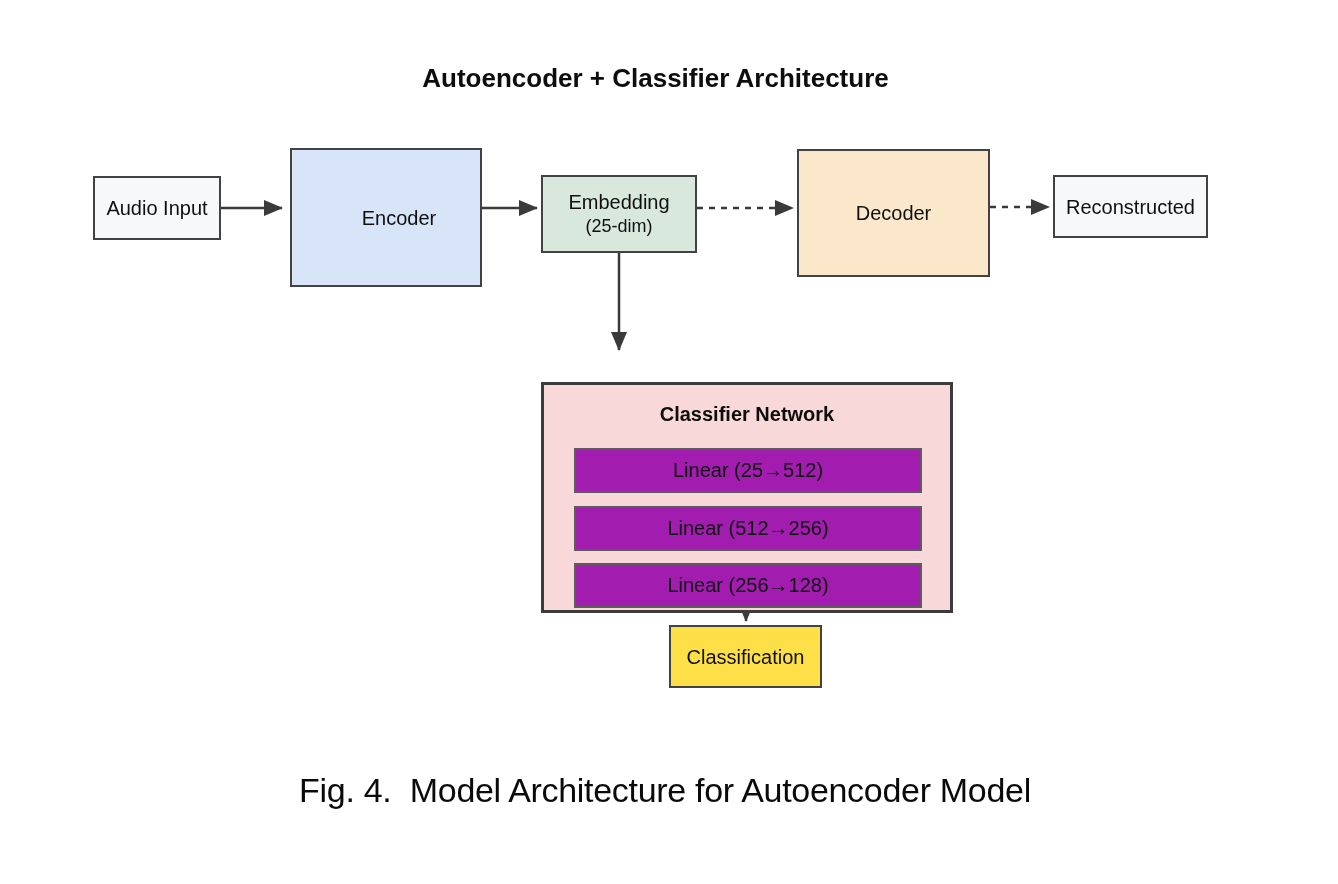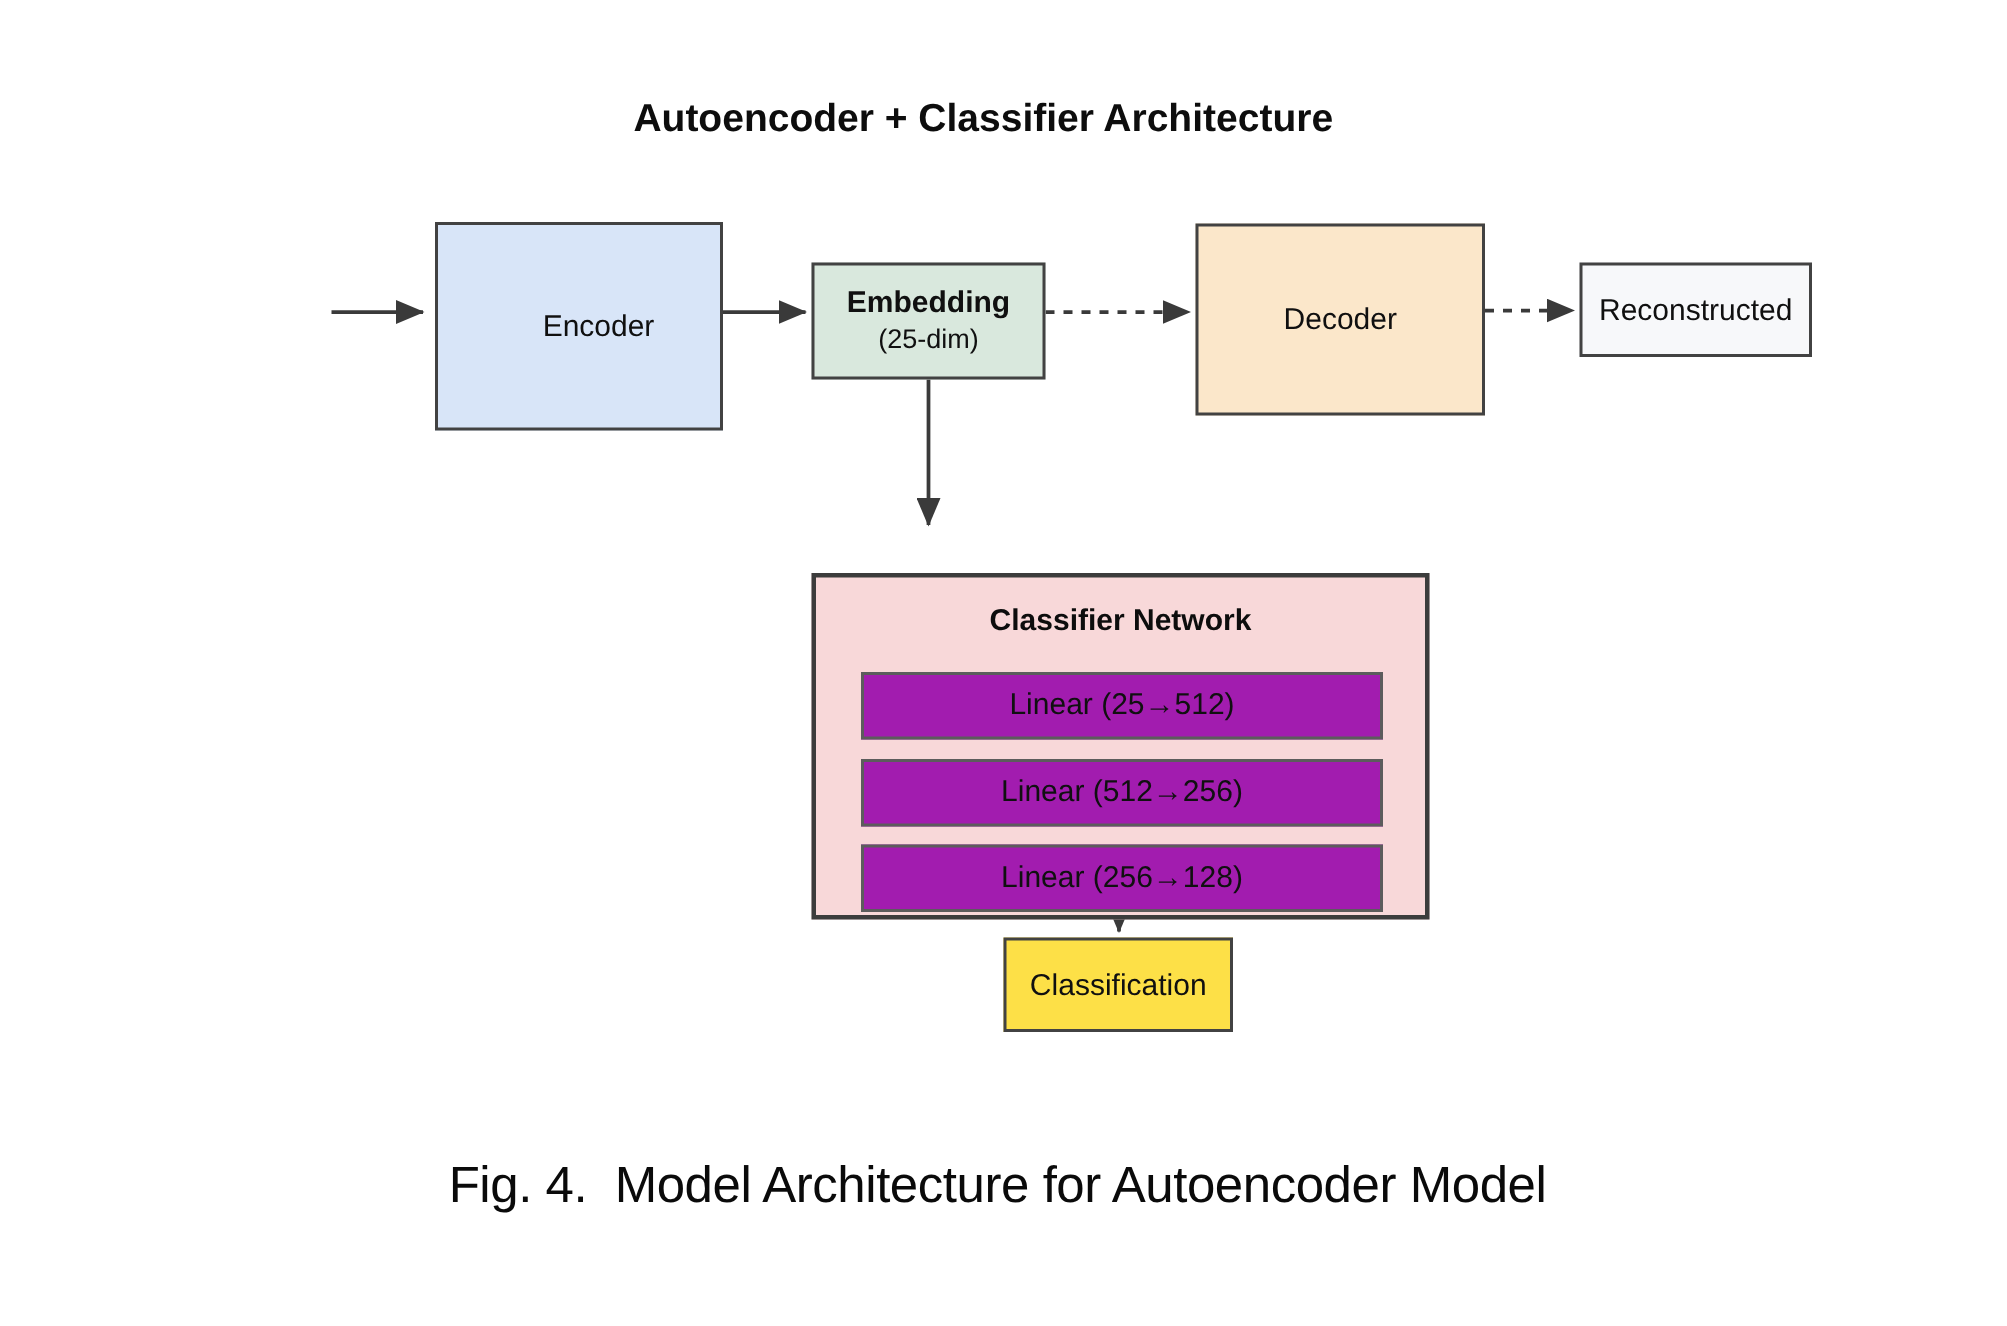--- a/index.html
+++ b/index.html
@@ -33,21 +33,21 @@
     color: #101010;
     font-size: 20px;
     line-height: 1.2;
   }
   .node-audio        { left: 93px;   top: 176px; width: 128px; height: 64px; }
   .node-encoder      { left: 290px;  top: 148px; width: 192px; height: 139px; padding-left: 26px; }
   .node-embedding    { left: 541px;  top: 175px; width: 156px; height: 78px; }
   .node-decoder      { left: 797px;  top: 149px; width: 193px; height: 128px; }
   .node-reconstructed{ left: 1053px; top: 175px; width: 155px; height: 63px; }
   .node-classification{ left: 669px; top: 625px; width: 153px; height: 63px; }
-  .embedding-label { font-weight: bold; font-size: 20px; }
+  .embedding-label { font-weight: normal; font-size: 20px; }
   .embedding-sub   { font-size: 18px; margin-top: 2px; }
   .classifier {
     position: absolute;
     left: 541px; top: 354px;
     width: 412px; height: 231px;
     box-sizing: border-box;
     border: 3px solid #3c3c3c;
     background: #f8d8d9;
   }
   .classifier-title {
@@ -107,20 +107,23 @@
       </marker>
     </defs>
     <line x1="221" y1="208" x2="282" y2="208" stroke="#3a3a3a" stroke-width="2.5" marker-end="url(#ah)"></line>
     <line x1="478" y1="208" x2="537" y2="208" stroke="#3a3a3a" stroke-width="2.5" marker-end="url(#ah)"></line>
     <line x1="697" y1="208" x2="793" y2="208" stroke="#3a3a3a" stroke-width="2.5" stroke-dasharray="6 6" marker-end="url(#ah)"></line>
     <line x1="990" y1="207" x2="1049" y2="207" stroke="#3a3a3a" stroke-width="2.5" stroke-dasharray="6 6" marker-end="url(#ah)"></line>
     <line x1="619" y1="253" x2="619" y2="350" stroke="#3a3a3a" stroke-width="2.5" marker-end="url(#ah)"></line>
     <line x1="746" y1="585" x2="746" y2="621" stroke="#3a3a3a" stroke-width="2.5" marker-end="url(#ah)"></line>
   </svg>
 
+  <div class="node node-audio" style="background-color: rgb(247, 248, 250);">
+    <span>Audio Input</span>
+  </div>
 
   <div class="node node-encoder" style="background-color: rgb(216, 229, 248);">
     <span>Encoder</span>
   </div>
 
   <div class="node node-embedding" style="background-color: rgb(217, 232, 221);">
     <span class="embedding-label">Embedding</span>
     <span class="embedding-sub">(25-dim)</span>
   </div>
 

